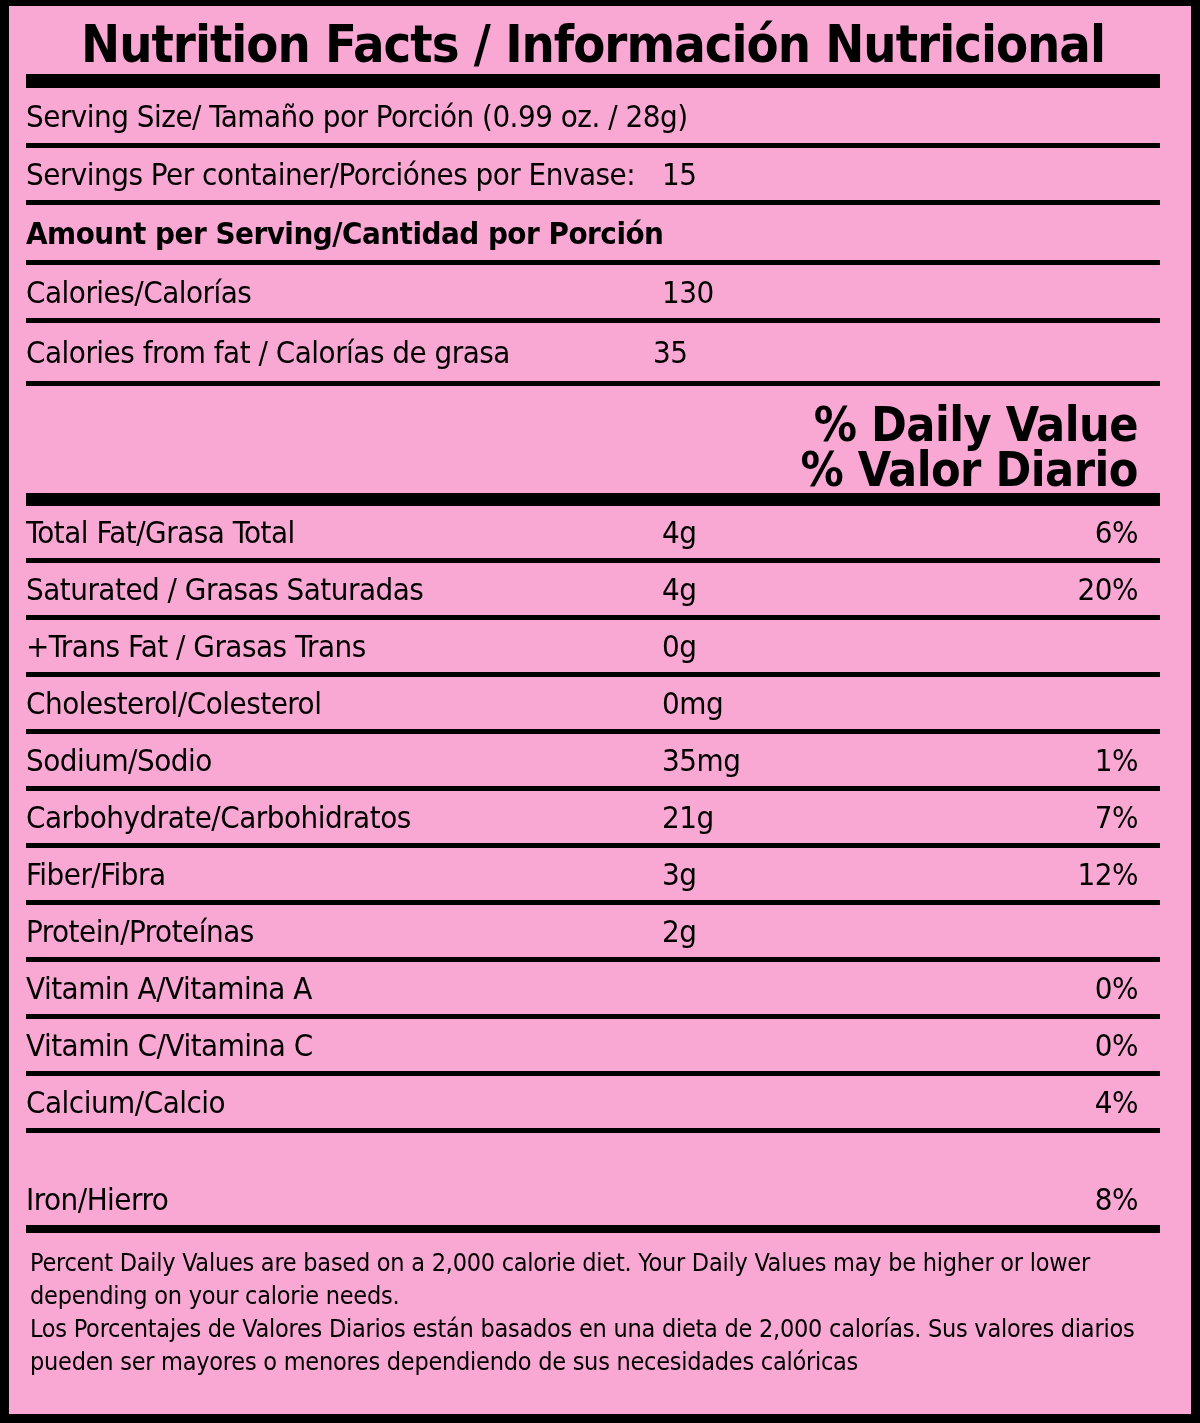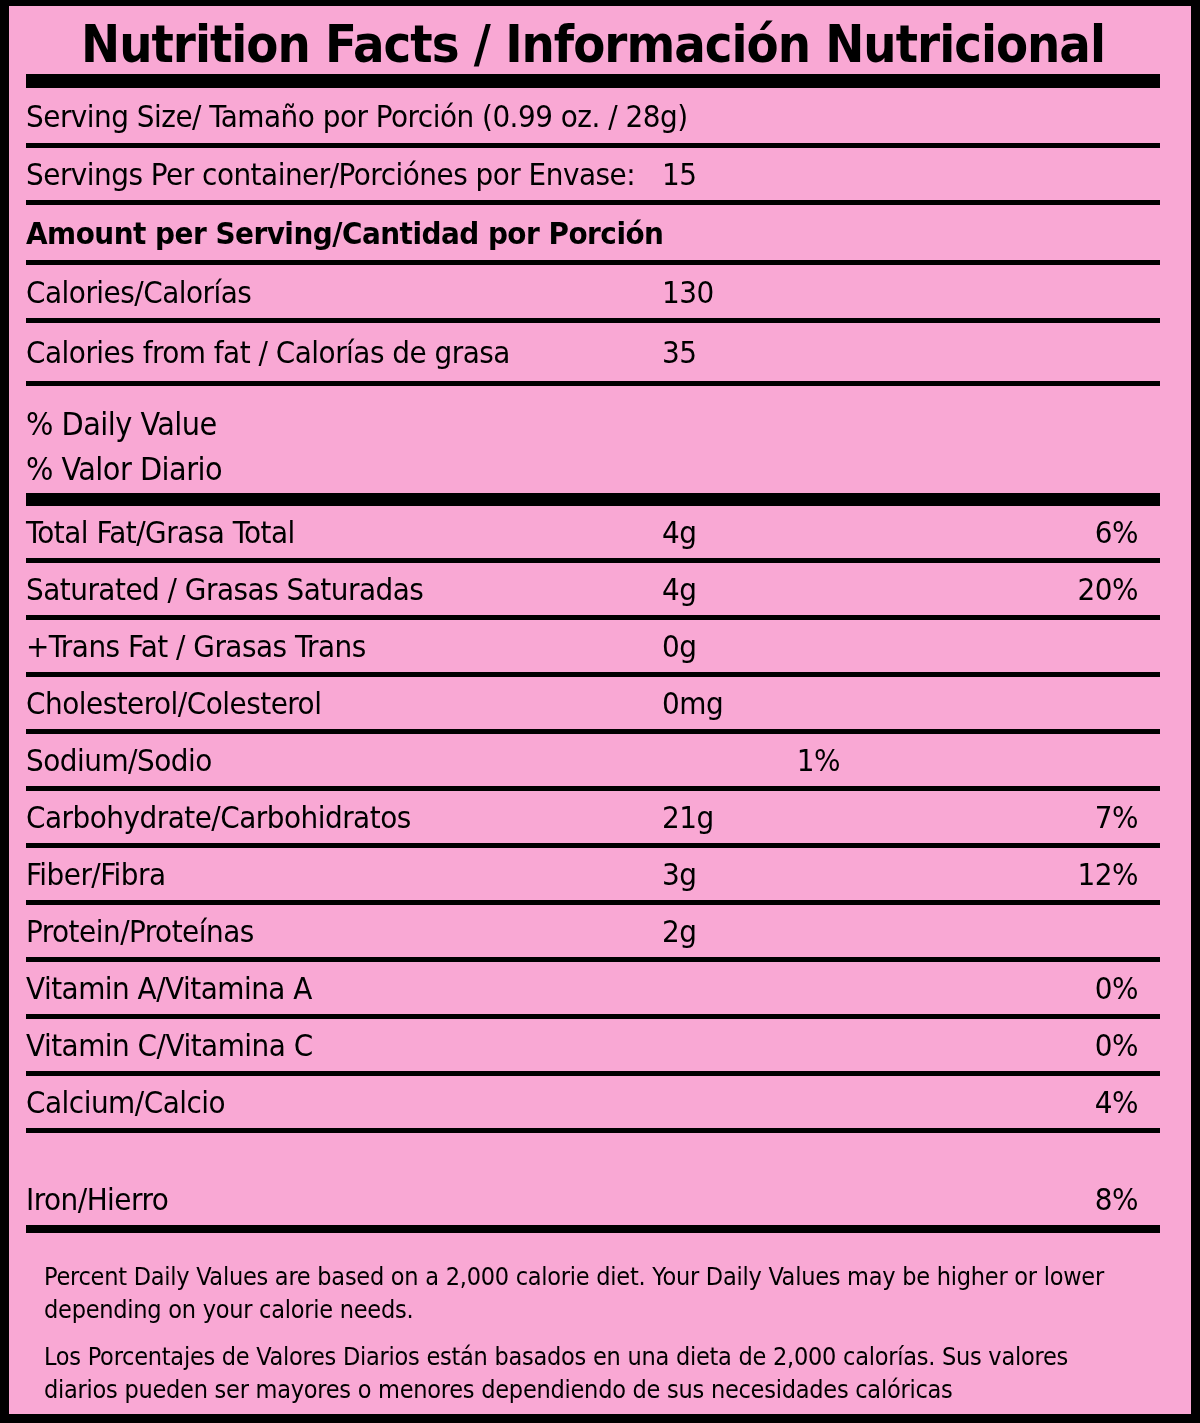--- a/index.html
+++ b/index.html
@@ -46,45 +46,46 @@
     align-items: center;
     font-size: 31px;
     letter-spacing: -0.5px;
   }
   .rule   { border-bottom: 5px solid #000000; }
   .rule8  { border-bottom: 8px solid #000000; margin-top: 40px; }
 
   .h52 { height: 52px; }
   .h55 { height: 55px; }
   .h53 { height: 53px; }
-  .h58 { height: 58px; }
+  .h58 { height: 58px; gap: 9px; }
 
   .full { grid-column: 1 / -1; }
   .bold { font-weight: bold; }
   .label-cell { white-space: nowrap; overflow: visible; }
   .amount-cell { text-align: left; white-space: nowrap; }
   .pct-cell { text-align: right; padding-right: 22px; white-space: nowrap; }
 
   .dv-header {
+    text-align: right;
     padding: 16px 22px 6px 0;
-    font-weight: normal;
-    font-size: 32px;
+    font-weight: bold;
+    font-size: 48px;
     height: 85px;
     letter-spacing: -0.5px;
   }
   .dv-header div { line-height: 45px; }
 
   .footer {
     padding-top: 13px;
     font-size: 25px;
     line-height: 33px;
     padding-left: 4px;
     letter-spacing: -0.25px;
   }
-  .footer p { margin: 14px; }
+  .footer p { margin: 0; }
 </style>
 </head>
 <body>
 
 <div class="label">
   <div class="inner">
 
     <div class="title">Nutrition Facts / Información Nutricional</div>
     <div class="bar bar-title"></div>
 
@@ -135,20 +136,21 @@
       <div class="amount-cell">0g</div>
       <div class="pct-cell"></div>
     </div>
     <div class="row h52 rule">
       <div class="label-cell">Cholesterol/Colesterol</div>
       <div class="amount-cell">0mg</div>
       <div class="pct-cell"></div>
     </div>
     <div class="row h52 rule">
       <div class="label-cell">Sodium/Sodio</div>
+      <div class="amount-cell">35mg</div>
       <div class="pct-cell">1%</div>
     </div>
     <div class="row h52 rule">
       <div class="label-cell">Carbohydrate/Carbohidratos</div>
       <div class="amount-cell">21g</div>
       <div class="pct-cell">7%</div>
     </div>
     <div class="row h52 rule">
       <div class="label-cell">Fiber/Fibra</div>
       <div class="amount-cell">3g</div>

